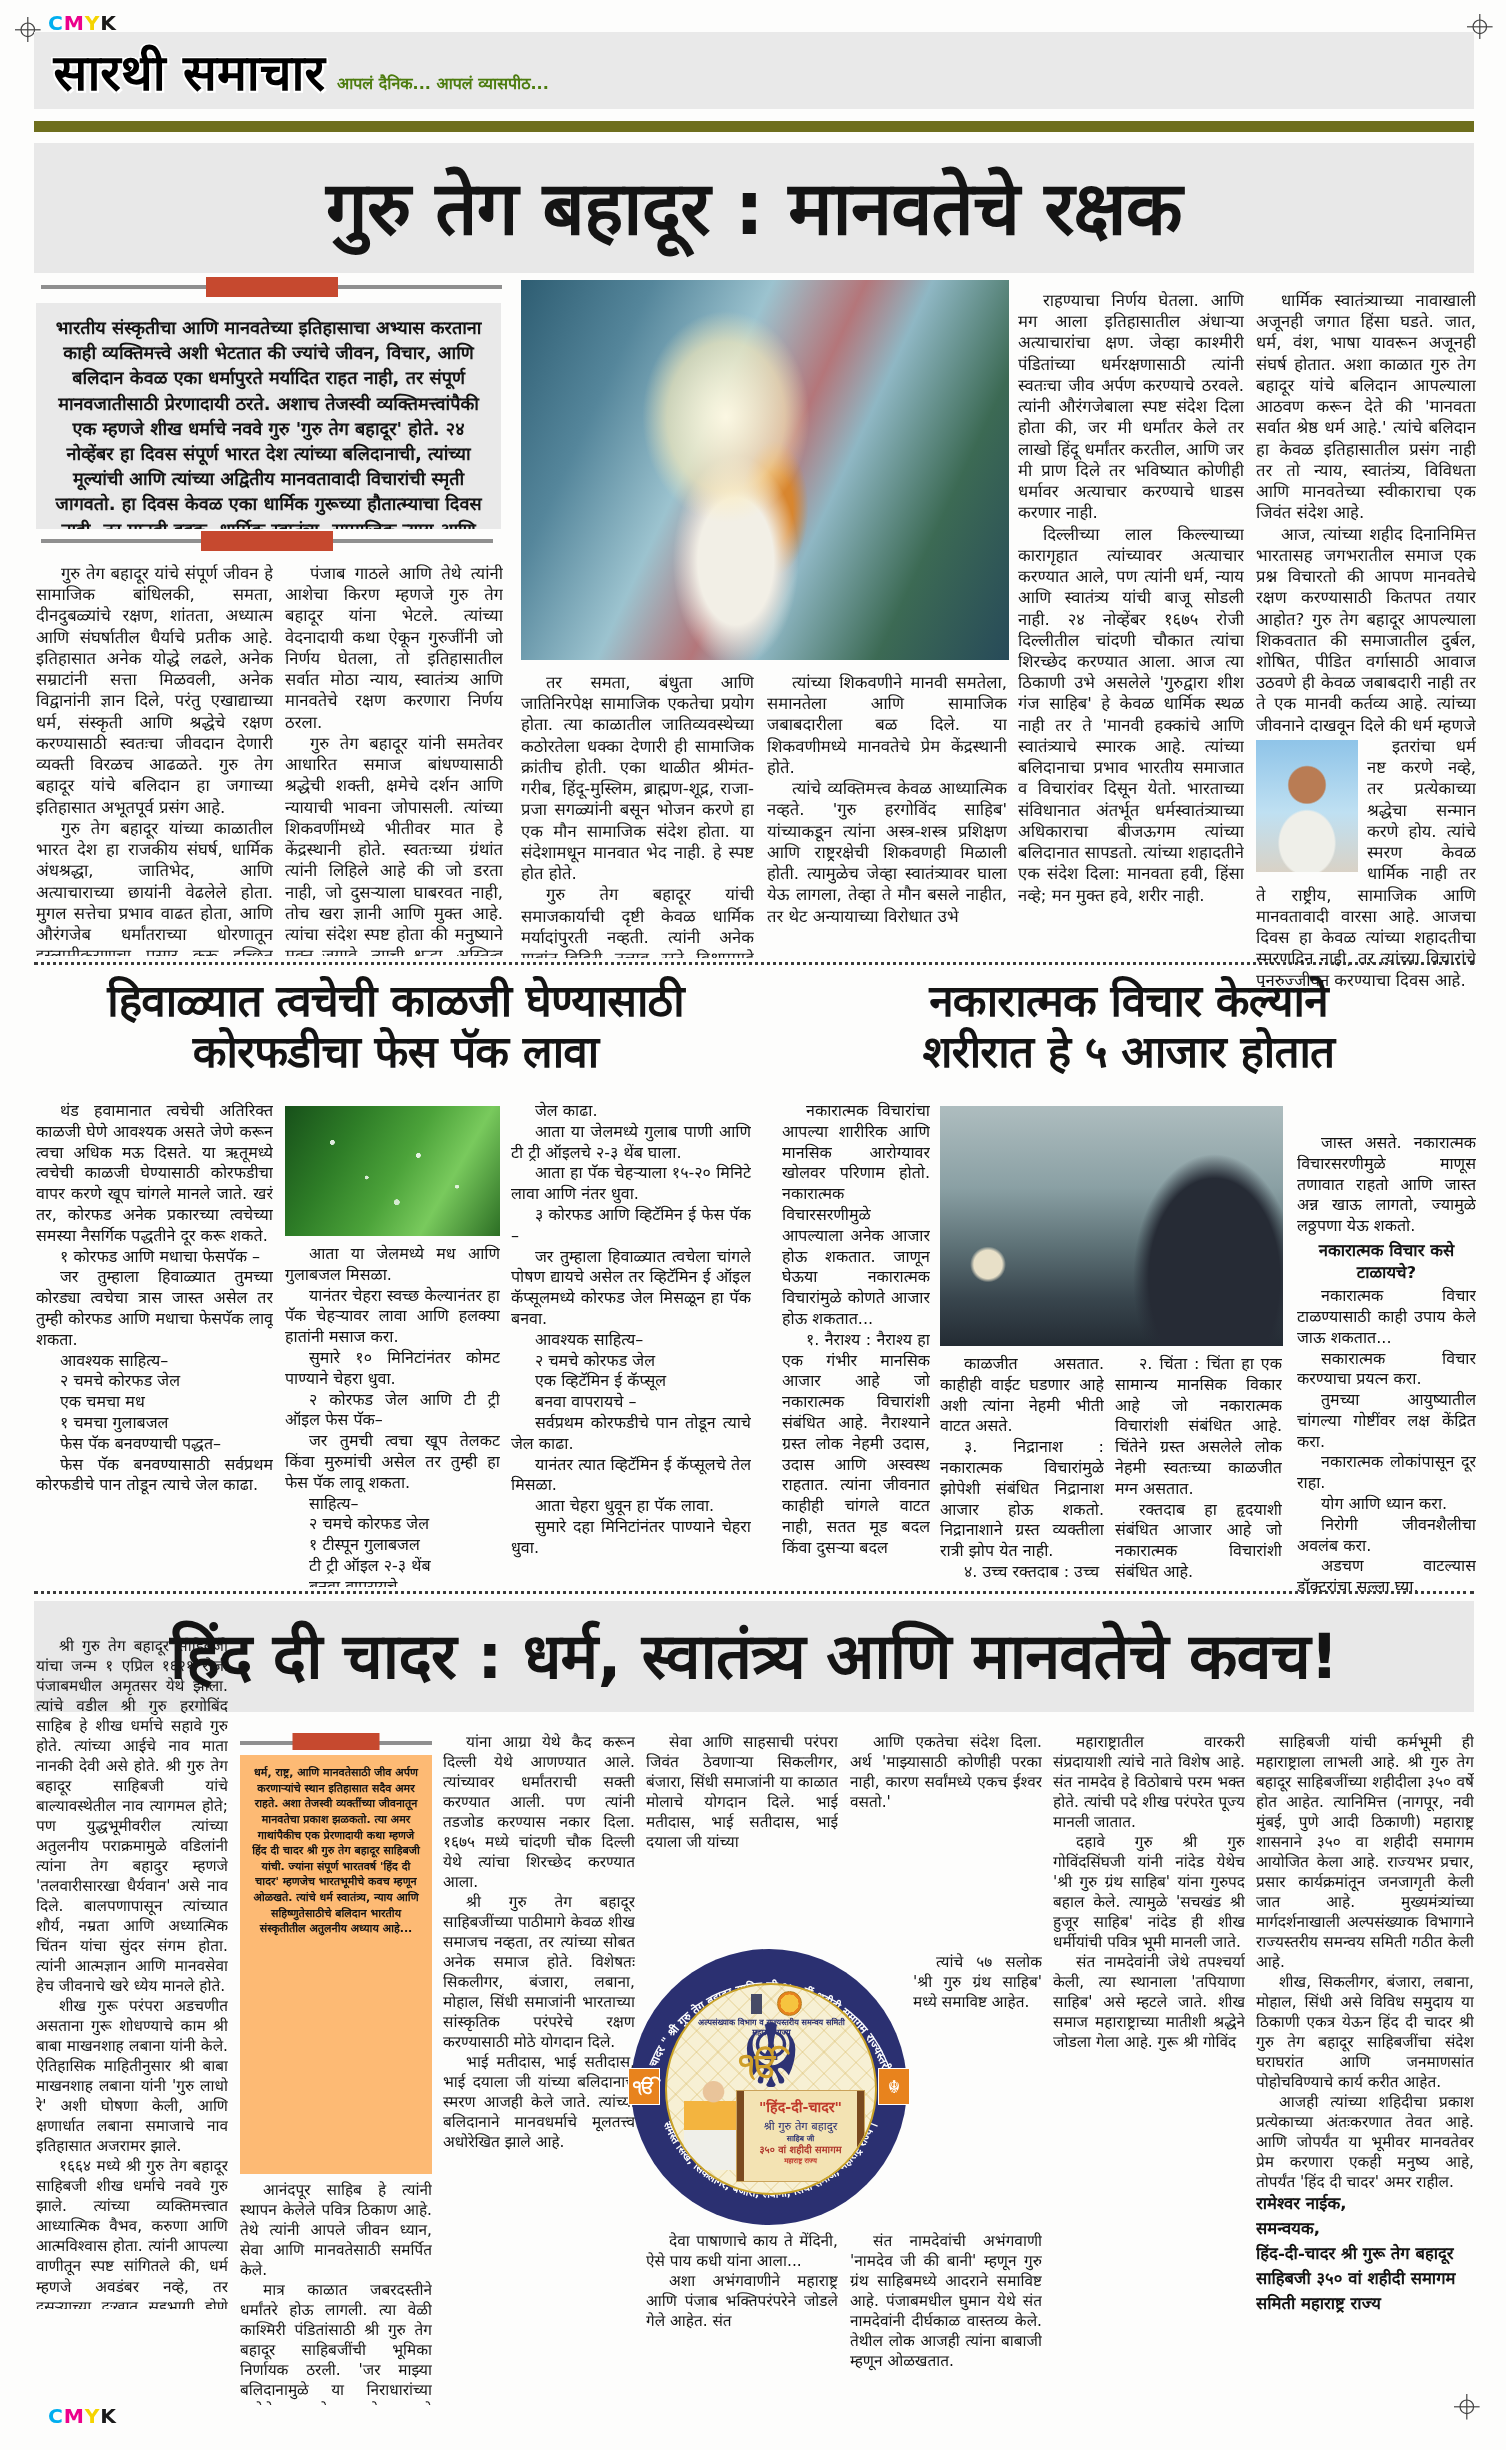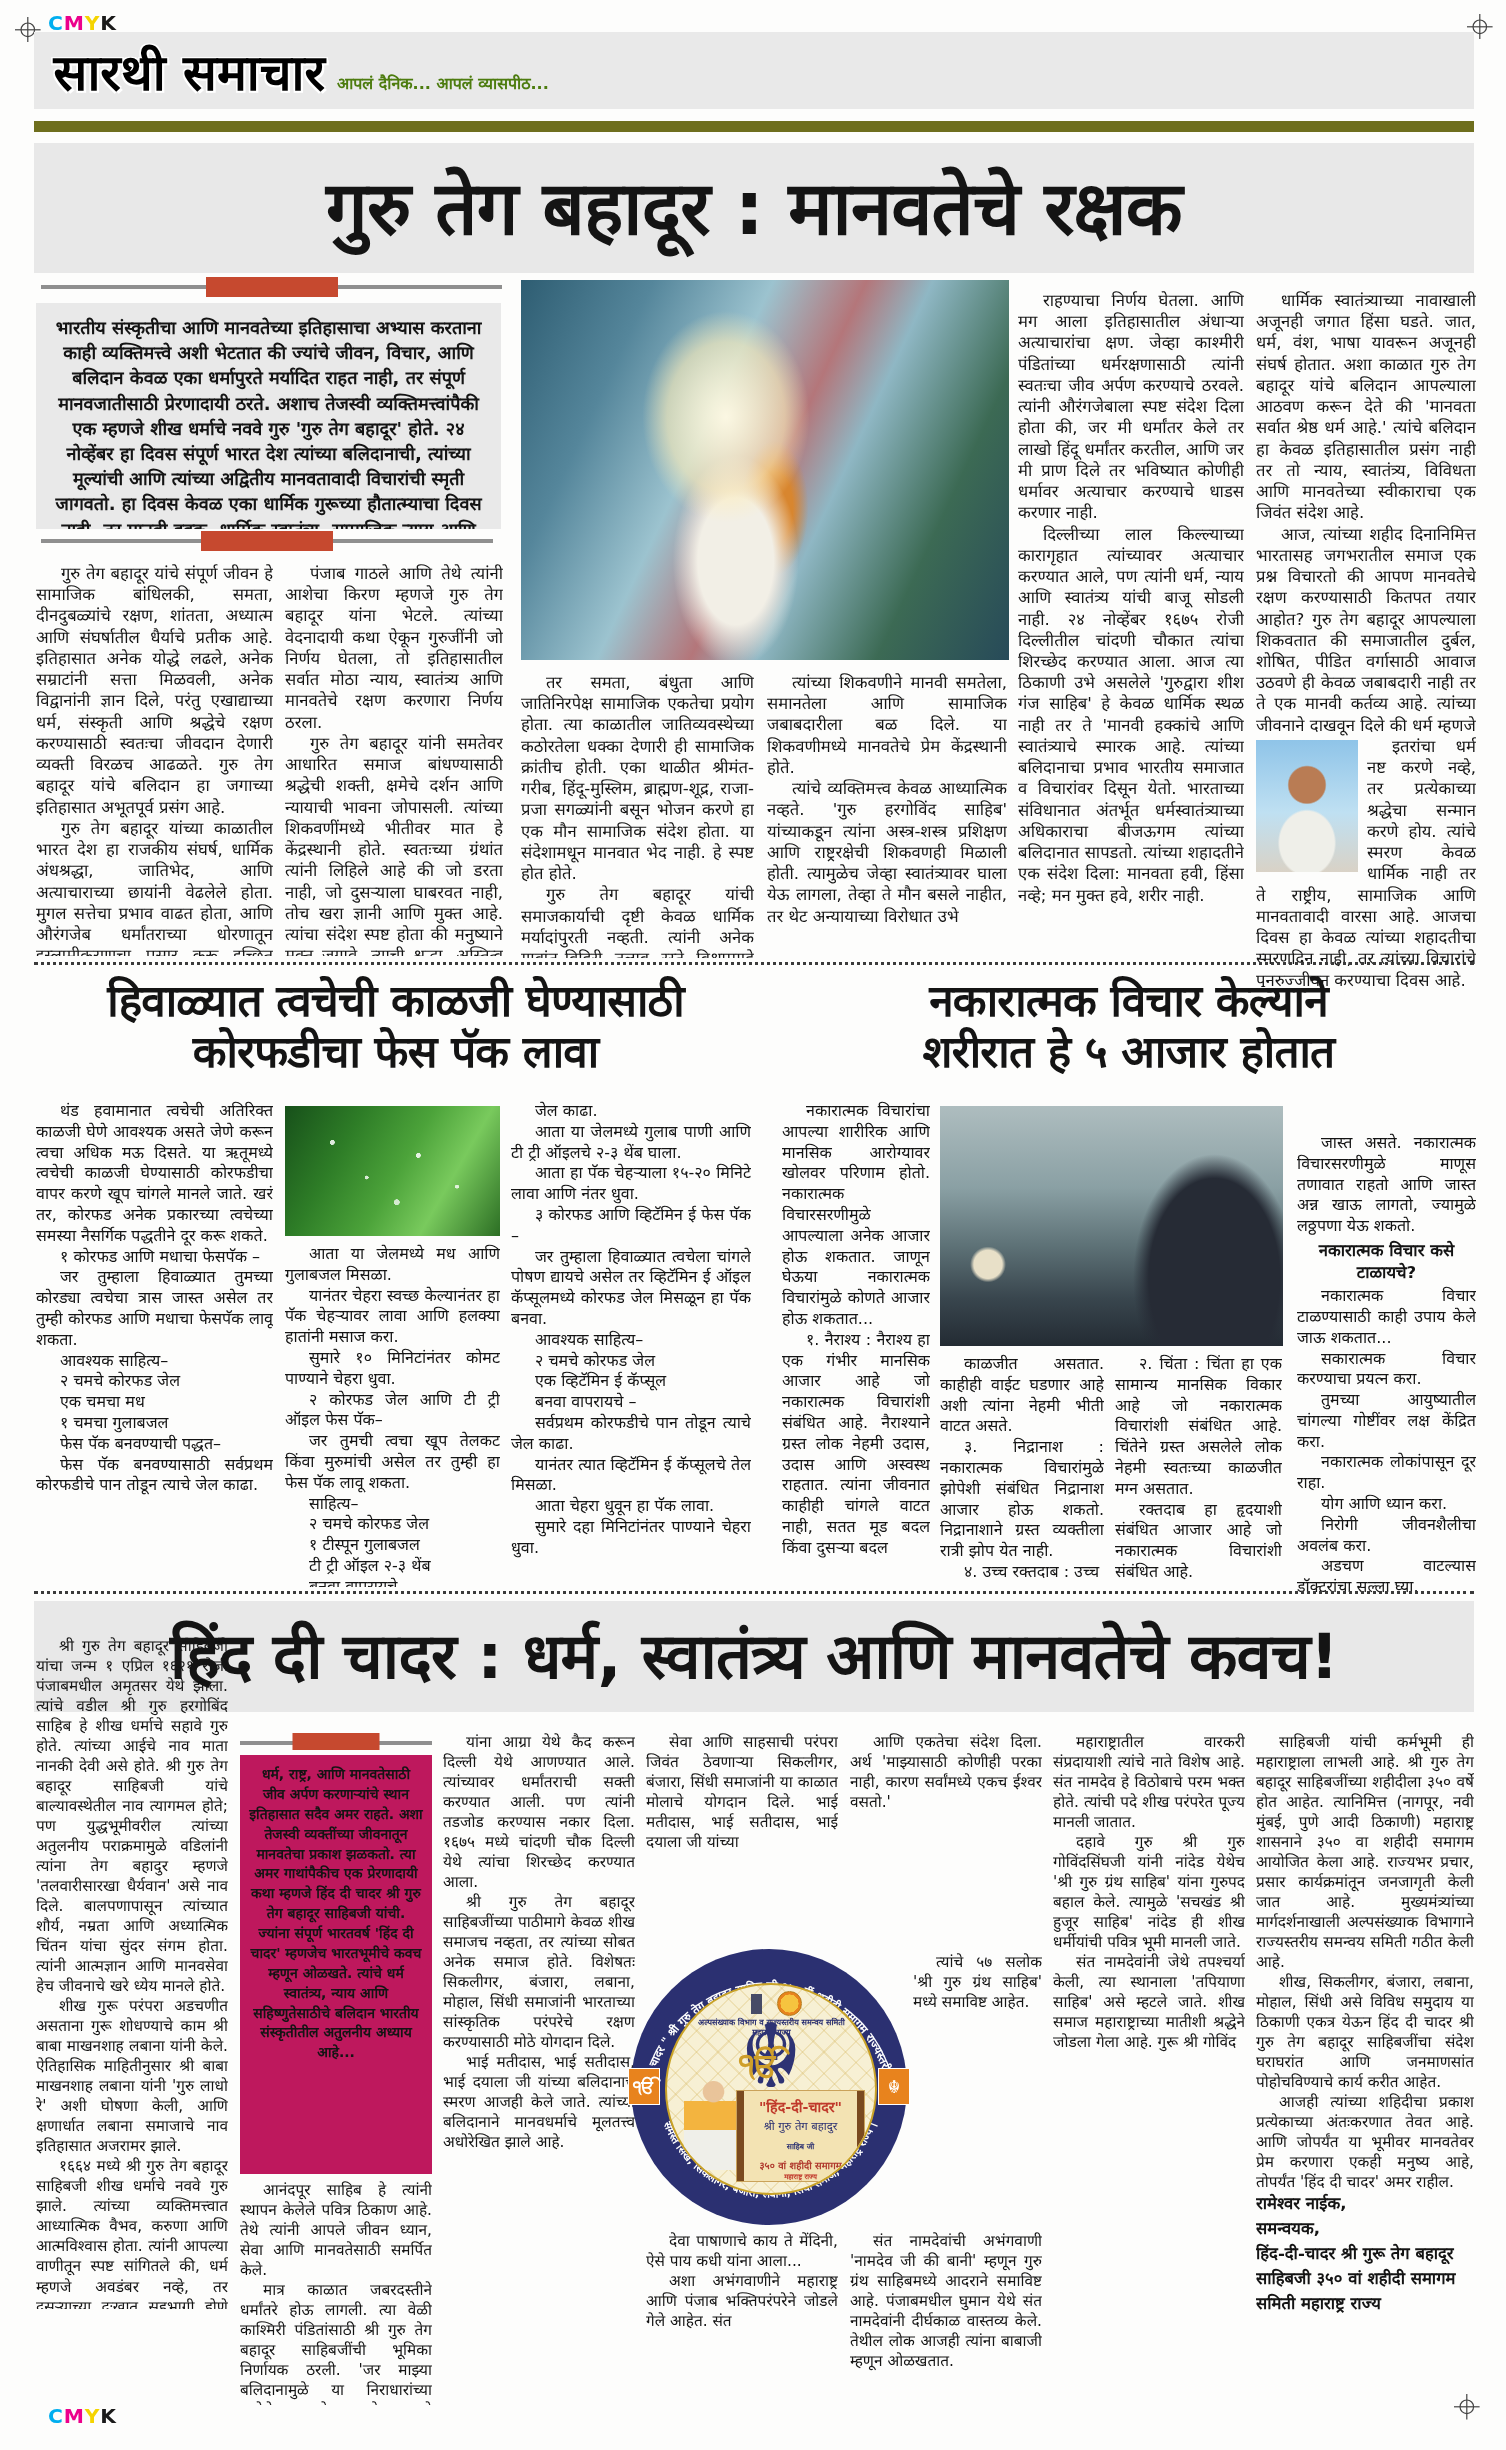--- a/index.html
+++ b/index.html
@@ -34,21 +34,21 @@
   .dotted{border-top:3px dotted #3a3a3a;height:0;}
 
   
   .col{text-align:justify;overflow:hidden;font-size:16.6px;line-height:1.28;}
   .para{margin:0;text-indent:1.5em;text-align:justify;}
   .colsm{font-size:15.4px;line-height:1.3;}
   .colmed{font-size:16px;line-height:1.3;}
   .flow{display:contents;}
 
   .introbox{background:#e9e9e9;padding:12px 16.6px;font-size:18px;font-weight:bold;text-align:center;line-height:1.4;overflow:hidden;}
-  .graybox{background:#be185d;padding:10.5px 9px;font-size:14px;font-weight:bold;text-align:center;line-height:1.42;overflow:hidden;}
+  .graybox{background:#fdba74;padding:10.5px 9px;font-size:11px;font-weight:bold;text-align:center;line-height:1.42;overflow:hidden;}
   .subhead{margin:3px 0;font-size:16.6px;font-weight:900;text-align:center;text-indent:0;}
   .sig-line{margin:0;font-size:16.6px;font-weight:900;text-align:left;text-indent:0;line-height:1.5;}
 
   
   .photo{overflow:hidden;}
   .guru-photo{background:
     radial-gradient(ellipse 113px 143px at 42% 36%, rgba(255,250,228,.96), rgba(255,238,185,.6) 52%, rgba(255,238,185,0) 74%),
     radial-gradient(ellipse 90px 151px at 44% 74%, #f2efe6 0 42%, rgba(242,239,230,0) 70%),
     radial-gradient(ellipse 45px 90px at 52% 60%, #d8862f 0 40%, rgba(216,134,47,0) 75%),
     linear-gradient(115deg,#2e5d72 0%,#55869b 20%,#9cc3cf 38%,#b4767a 52%,#8fb7c4 62%,#3c6a54 80%,#274a59 100%);}
@@ -89,21 +89,21 @@
   .guru-fig{position:absolute;left:16.6px;top:96px;width:59px;height:89px;border-radius:7.5px;
     background:
       radial-gradient(circle 11.3px at 50% 12%, #e9c49a 0 90%, rgba(0,0,0,0) 100%),
       linear-gradient(180deg, rgba(0,0,0,0) 0 22%, #f3b43f 22% 55%, #efefe9 55% 100%);}
   .scroll{position:absolute;left:69px;top:105px;width:127px;height:90px;background:#f3e3b3;border:0.8px solid #caa25a;
     text-align:center;overflow:hidden;}
   .scroll:before,.scroll:after{content:"";position:absolute;top:0;bottom:0;width:6.8px;background:#7a4a1f;}
   .scroll:before{left:0;} .scroll:after{right:0;}
   .scr1{margin:6px 0 0 0;font-size:14.3px;font-weight:900;color:#c0392b;}
   .scr2{margin:1.5px 0 0 0;font-size:11.3px;font-weight:400;color:#2b3071;}
-  .scr3{margin:8px;font-size:7.5px;font-weight:bold;color:#2b3071;}
+  .scr3{margin:0;font-size:7.5px;font-weight:bold;color:#2b3071;}
   .scr4{margin:0.8px 0 0 0;font-size:9.8px;font-weight:900;color:#b03a2e;}
   .scr5{margin:0;font-size:6.8px;font-weight:bold;color:#c0392b;}
 
   .h2line{margin:0;text-align:center;font-size:44px;font-weight:900;line-height:1.16;letter-spacing:-0.8px;}
 </style>
 </head>
 <body>
 
 <div class="page">
 

